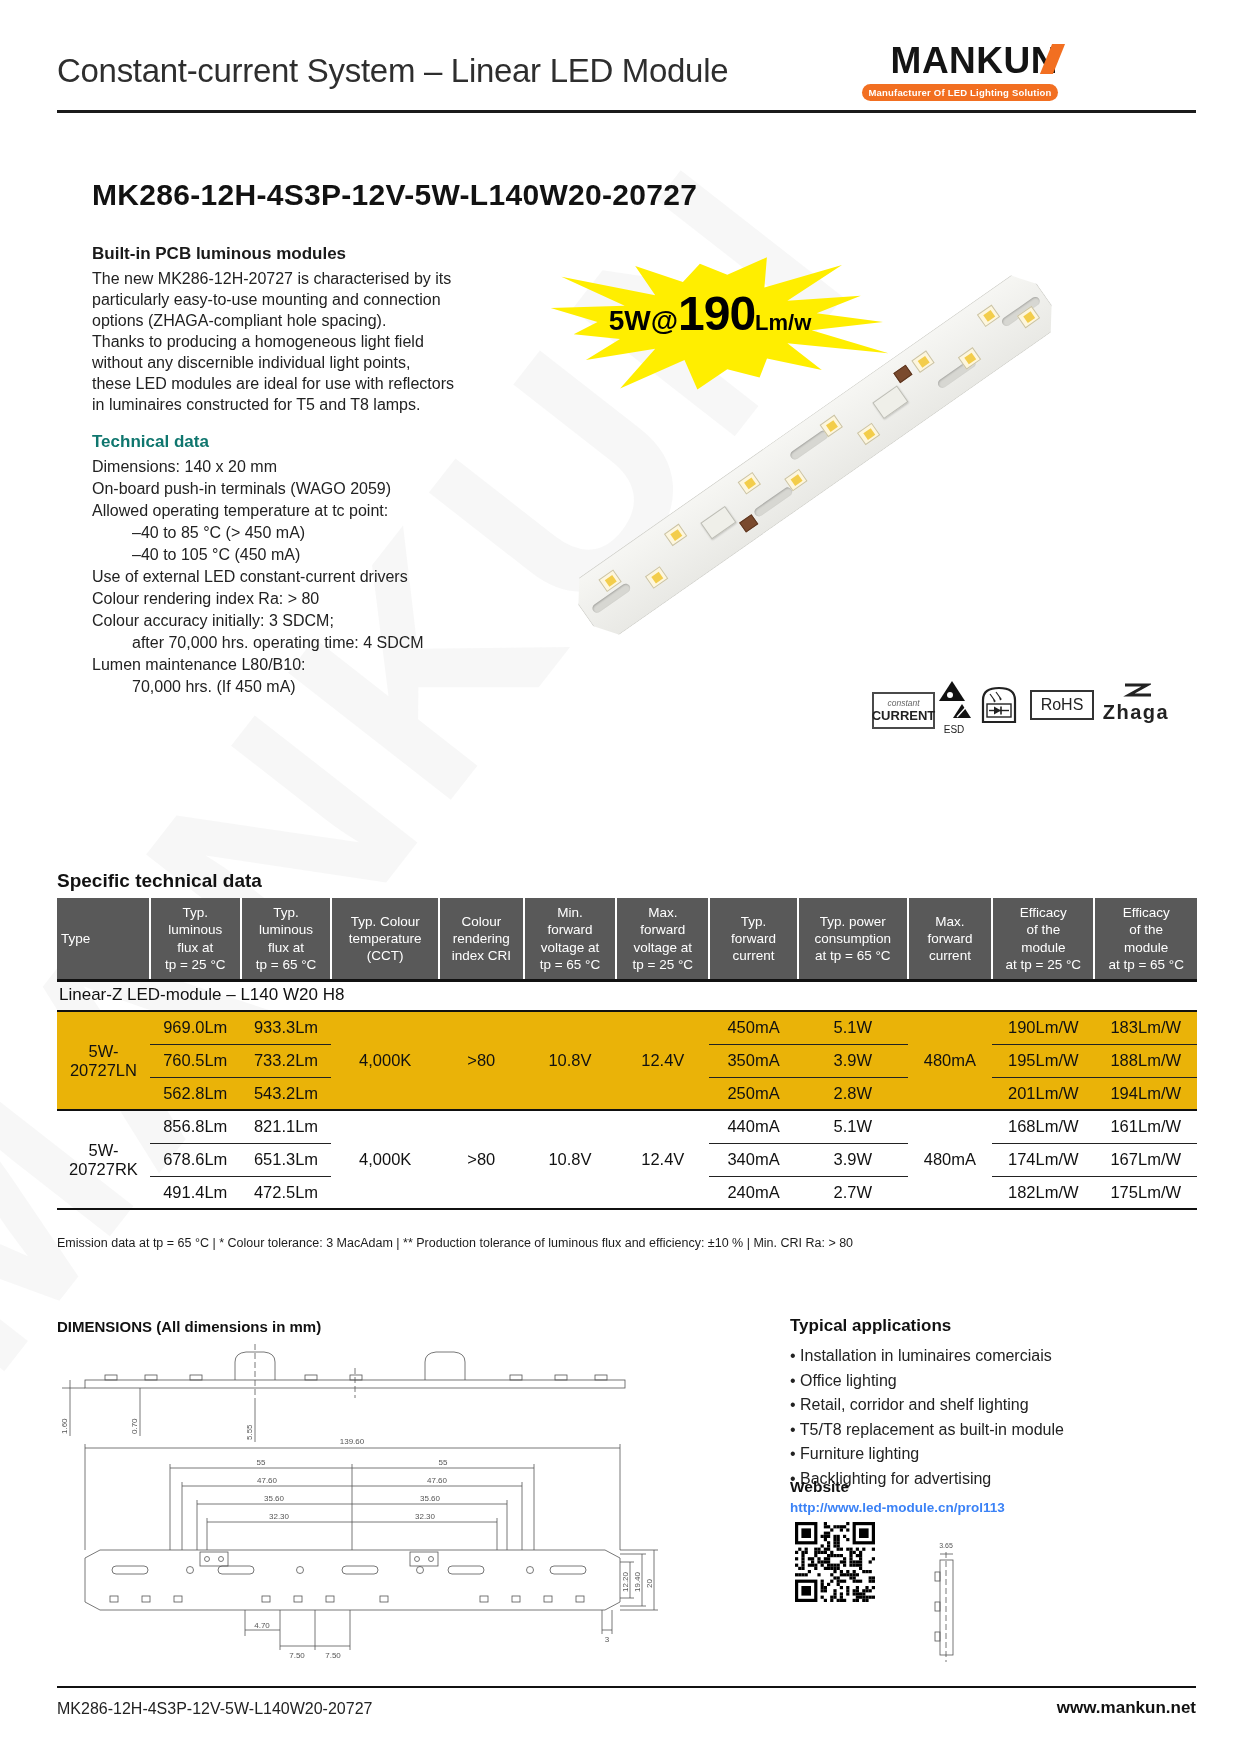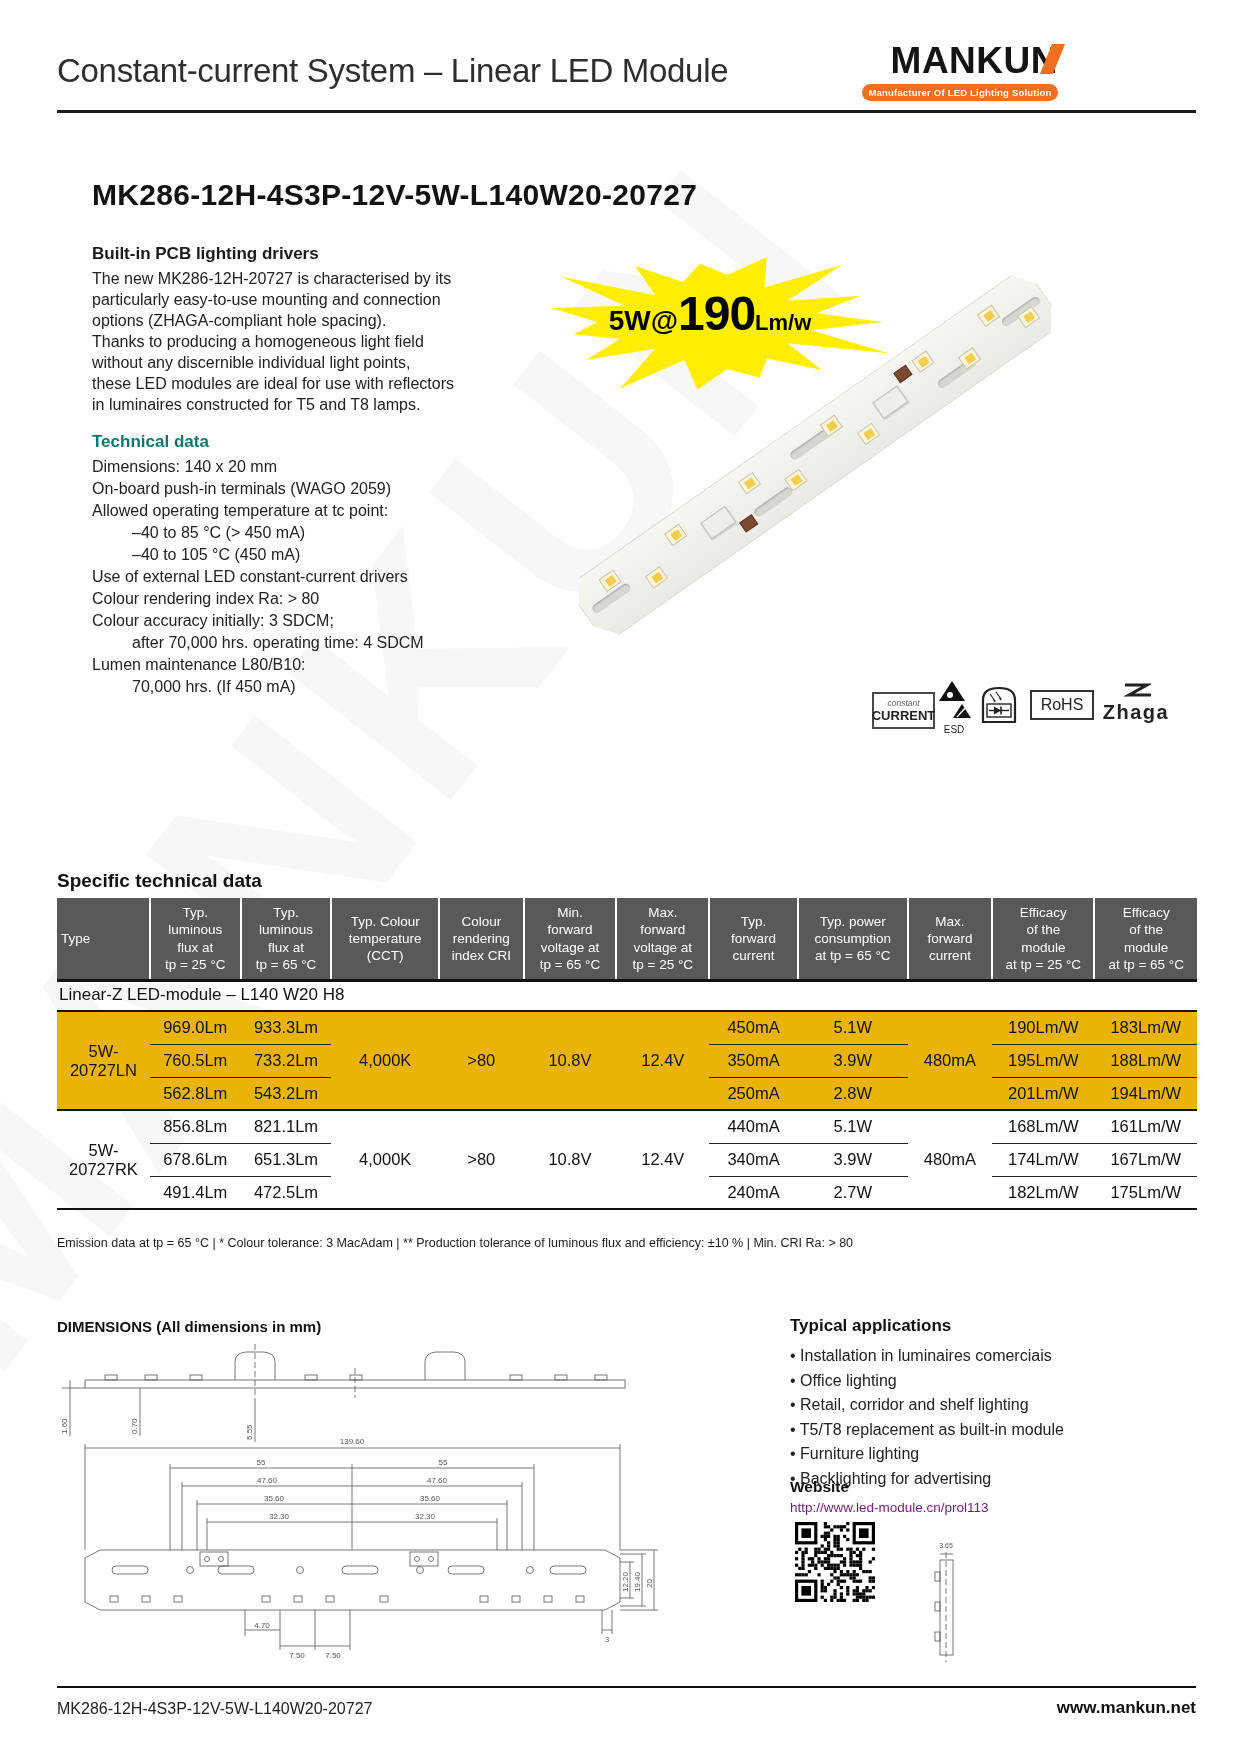--- a/index.html
+++ b/index.html
@@ -81,21 +81,21 @@
   .footnote { position:absolute; left:57px; top:1236px; width:1140px; font-size:12.5px; color:#1c1c1c; }
 
   
   .dim-h { position:absolute; left:57px; top:1318px; font-size:15px; font-weight:700; color:#111; }
   .dim-svg { position:absolute; left:50px; top:1340px; width:960px; height:345px; pointer-events:none; }
   .apps-h { position:absolute; left:790px; top:1316px; font-size:17px; font-weight:700; color:#111; }
   .apps-list { position:absolute; left:790px; top:1344px; width:420px; font-size:16px; color:#222; }
   .app-item { line-height:24.5px; }
   .app-item::before { content:"• "; }
   .web-h { position:absolute; left:790px; top:1478px; font-size:15.5px; font-weight:700; color:#111; }
-  .web-url { position:absolute; left:790px; top:1500px; font-size:13.5px; font-weight:400; color:#701a75; text-decoration:none; }
+  .web-url { position:absolute; left:790px; top:1500px; font-size:13.5px; font-weight:700; color:#3b82f6; text-decoration:none; }
   .qr-svg { position:absolute; left:795px; top:1522px; width:80px; height:80px; }
 
   
   .footer-rule { position:absolute; left:57px; top:1686px; width:1139px; height:2px; background:#111; }
   .footer-left { position:absolute; left:57px; top:1700px; font-size:16px; color:#222; }
   .footer-right { position:absolute; right:57px; top:1698px; font-size:17px; font-weight:700; color:#111; }
 </style>
 </head>
 <body>
 
@@ -105,21 +105,21 @@
 
   <div class="doc-title">Constant-current System – Linear LED Module</div>
   <div class="brand-wrap">
     <span class="brand-text">MANKUN</span>
     <span class="brand-accent"></span>
     <div class="brand-pill">Manufacturer Of LED Lighting Solution</div>
   </div>
   <div class="header-rule"></div>
 
   <div class="model-title">MK286-12H-4S3P-12V-5W-L140W20-20727</div>
-  <div class="intro-h">Built-in PCB lighting drivers</div>
+  <div class="intro-h">Built-in PCB luminous modules</div>
   <div class="intro-p">The new MK286-12H-20727 is characterised by its
 particularly easy-to-use mounting and connection
 options (ZHAGA-compliant hole spacing).
 Thanks to producing a homogeneous light field
 without any discernible individual light points,
 these LED modules are ideal for use with reflectors
 in luminaires constructed for T5 and T8 lamps.</div>
 
   <div class="tech-h">Technical data</div>
   <div class="tech-lines">

